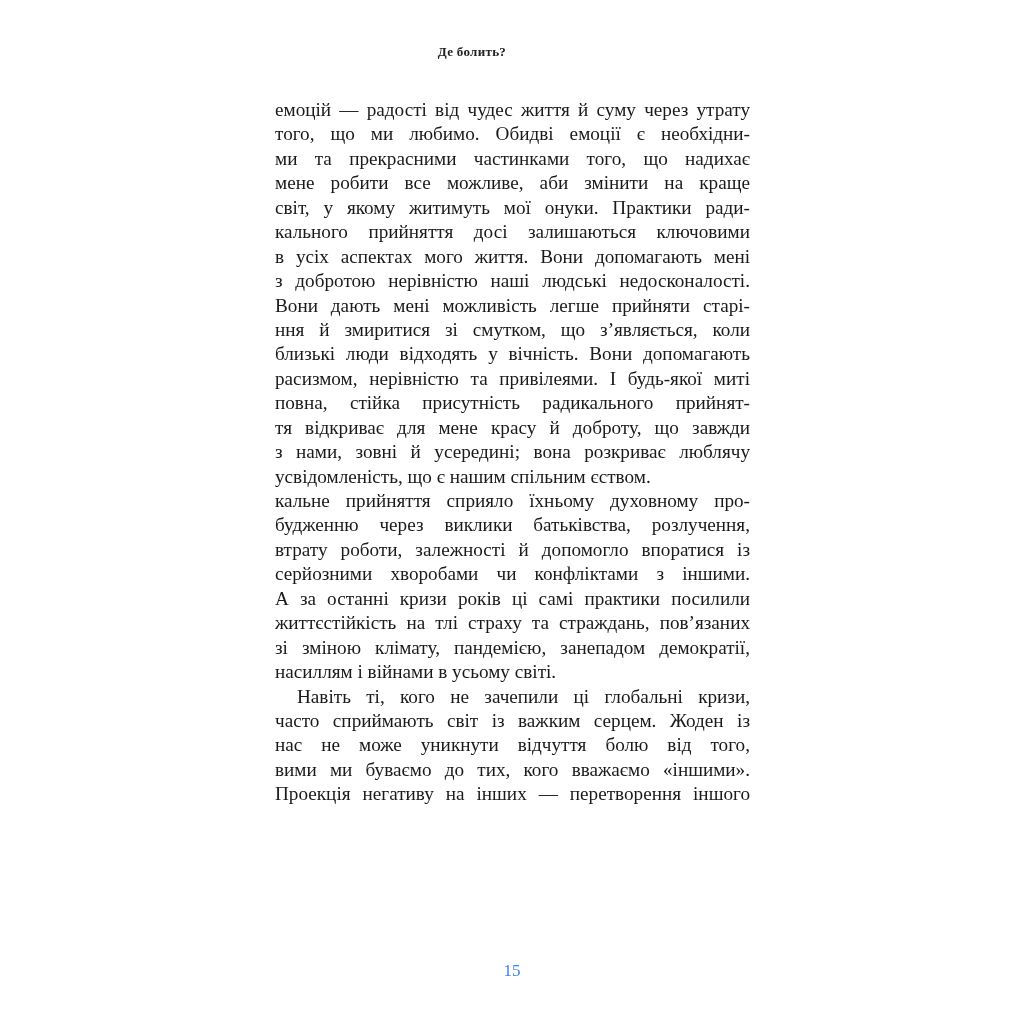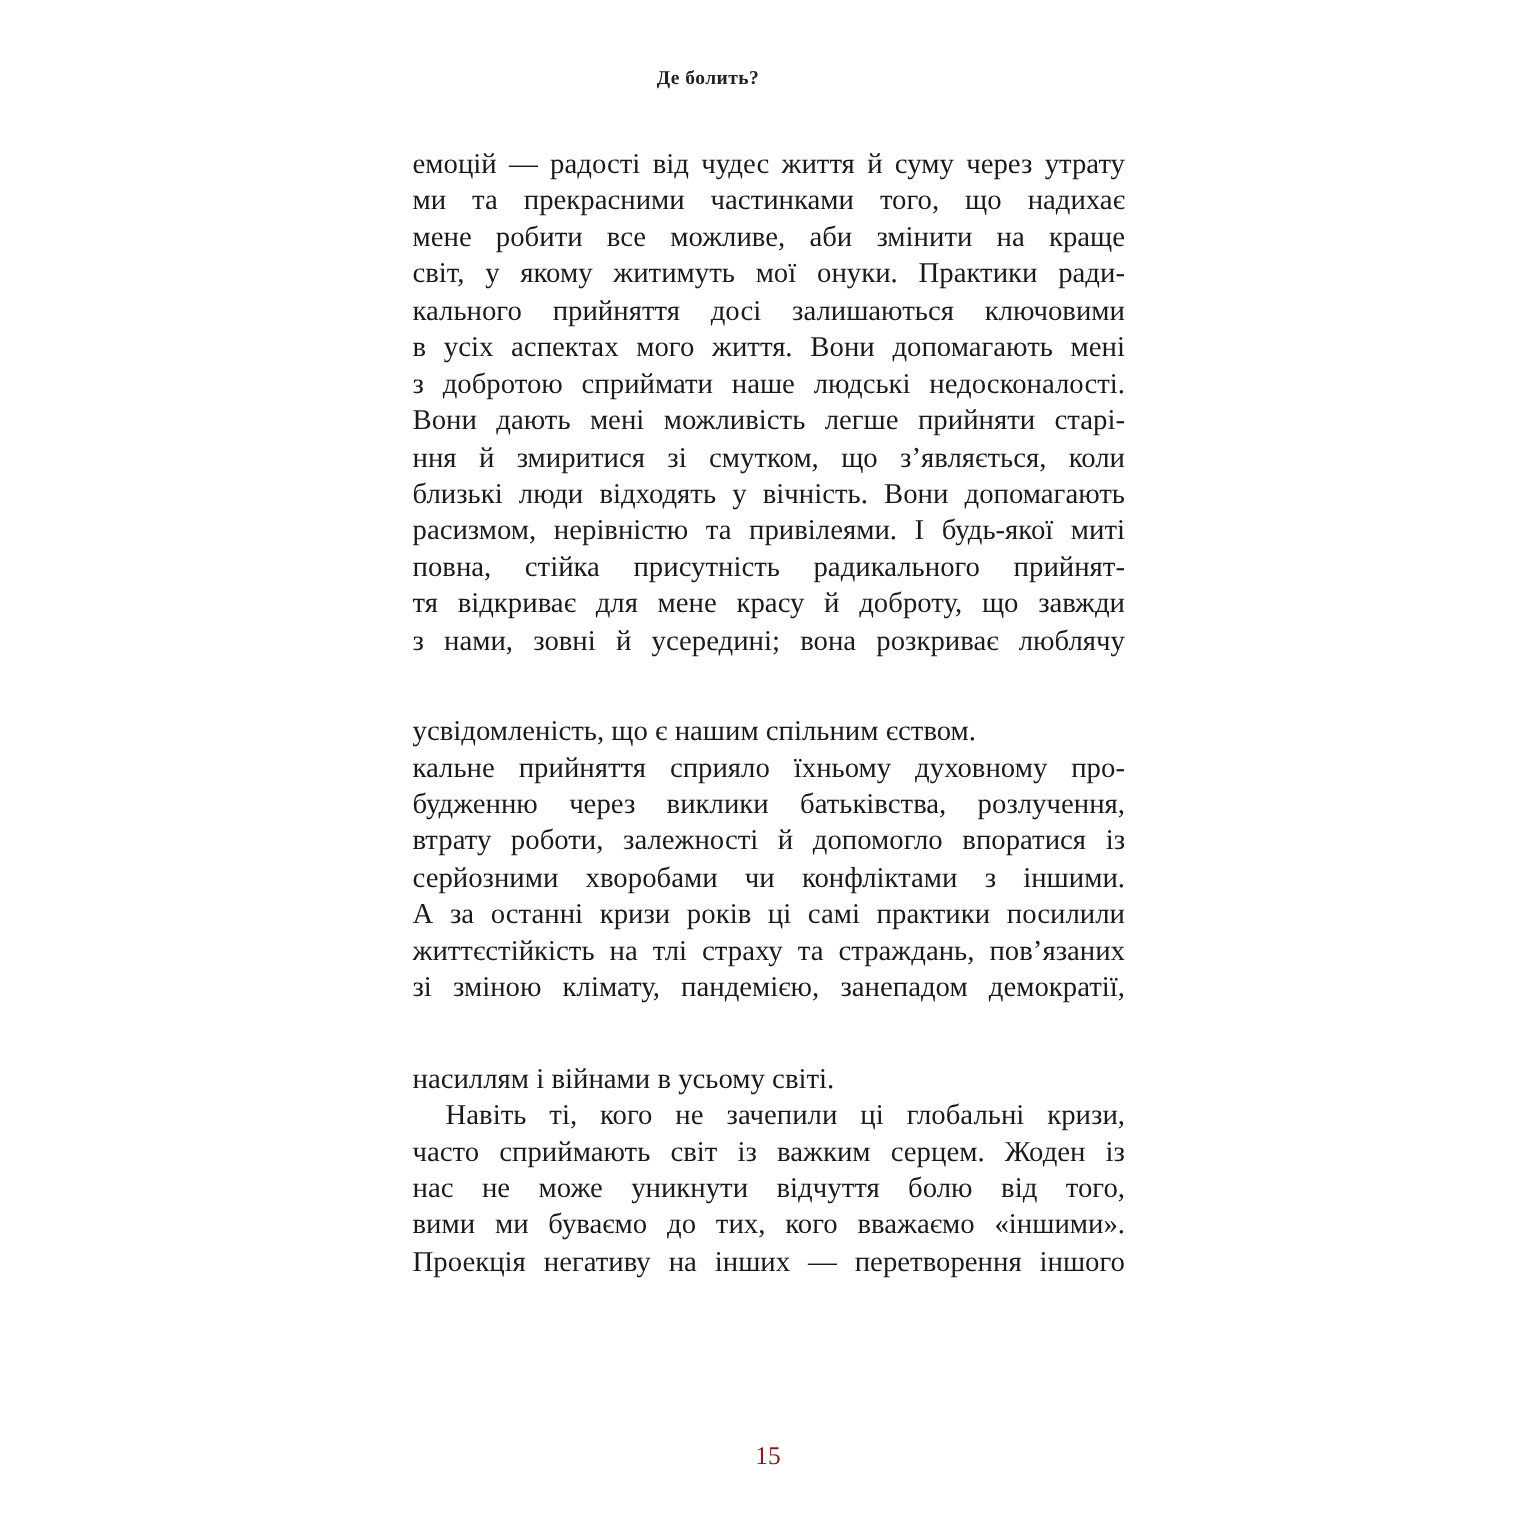--- a/index.html
+++ b/index.html
@@ -37,48 +37,48 @@
       height: 24.45px;
       line-height: 24.45px;
       font-size: 19.2px;
       white-space: nowrap;
       text-align: justify;
       text-align-last: justify;
       overflow: visible;
     }
     .line.last {
       text-align-last: left;
-      margin-top: 36px;
     }
     .line.indent {
       padding-left: 22px;
     }
     .folio {
       position: absolute;
       top: 961px;
       left: 0;
       width: 1024px;
       text-align: center;
       font-size: 17px;
-      color: #7f1d1d;
+      color: #3b82f6;
     }
   </style>
 </head>
 <body>
 
 <div class="running-head">Де болить?</div>
 
 <div class="text-block">
   <span class="line">емоцій — радості від чудес життя й суму через утрату</span>
+  <span class="line">того, що ми любимо. Обидві емоції є необхідни-</span>
   <span class="line">ми та прекрасними частинками того, що надихає</span>
   <span class="line">мене робити все можливе, аби змінити на краще</span>
   <span class="line">світ, у якому житимуть мої онуки. Практики ради-</span>
   <span class="line">кального прийняття досі залишаються ключовими</span>
   <span class="line">в усіх аспектах мого життя. Вони допомагають мені</span>
-  <span class="line">з добротою сприймати наше людські недосконалості.</span>
+  <span class="line">з добротою нерівністю наші людські недосконалості.</span>
   <span class="line">Вони дають мені можливість легше прийняти старі-</span>
   <span class="line">ння й змиритися зі смутком, що з’являється, коли</span>
   <span class="line">близькі люди відходять у вічність. Вони допомагають</span>
   <span class="line">расизмом, нерівністю та привілеями. І будь-якої миті</span>
   <span class="line">повна, стійка присутність радикального прийнят-</span>
   <span class="line">тя відкриває для мене красу й доброту, що завжди</span>
   <span class="line">з нами, зовні й усередині; вона розкриває люблячу</span>
   <span class="line last">усвідомленість, що є нашим спільним єством.</span>
   <span class="line">кальне прийняття сприяло їхньому духовному про-</span>
   <span class="line">будженню через виклики батьківства, розлучення,</span>

